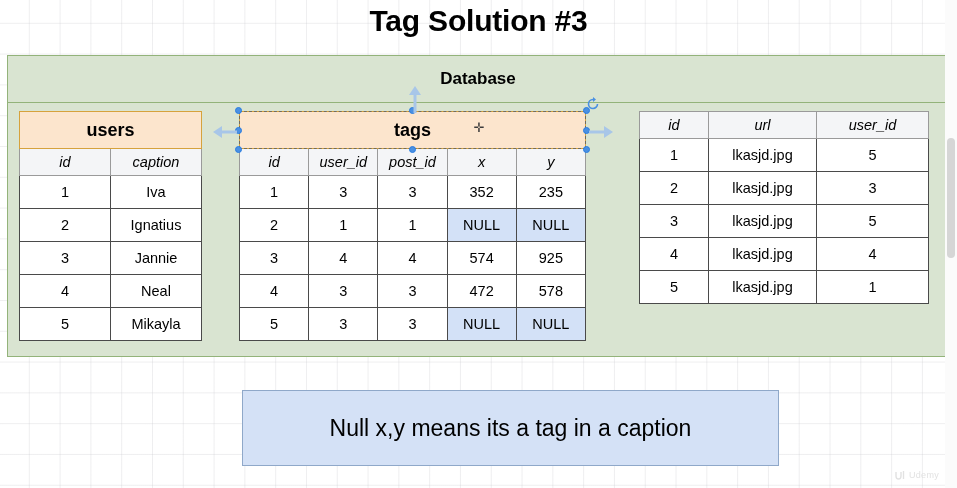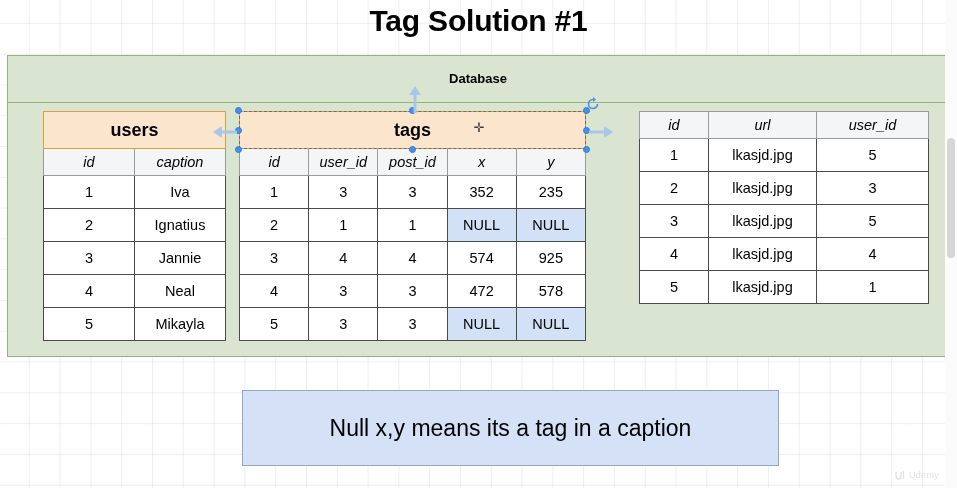--- a/index.html
+++ b/index.html
@@ -54,21 +54,21 @@
   }
 
   #database-label {
     position: absolute;
     left: 0;
     top: 0;
     width: 100%;
     height: 47px;
     line-height: 46px;
     text-align: center;
-    font-size: 13px;
+    font-size: 17px;
     font-weight: bold;
     color: #000000;
     border-bottom: 1.5px solid #93b37a;
   }
 
   
   .db-table {
     position: absolute;
     border-collapse: collapse;
     background: #ffffff;
@@ -103,21 +103,21 @@
     height: 27px !important;
     color: #1a1a1a;
   }
 
   .cell-null {
     background: #d3e1f7 !important;
     border-color: #4a4a4a !important;
   }
 
   
-  #table-users { left: 19px;  top: 111px; width: 183px; margin-left: 24px; }
+  #table-users { left: 19px;  top: 111px; width: 183px; }
   #table-tags  { left: 239px; top: 111px; width: 347px; border-radius: 26px; }
   #table-posts { left: 639px; top: 111px; width: 290px; }
 
   
   #selection {
     position: absolute;
     left: 239px;
     top: 111px;
     width: 347px;
     height: 38px;
@@ -215,21 +215,21 @@
     display: flex;
     align-items: center;
     gap: 3px;
   }
 </style>
 </head>
 <body>
 
 <div id="canvas"></div>
 
-<div id="title">Tag Solution #1</div>
+<div id="title">Tag Solution #3</div>
 
 <div id="database">
   <div id="database-label">Database</div>
 </div>
 
 <table class="db-table" id="table-users">
   <tbody>
       <tr>
     <td class="tbl-title" colspan="2">users</td>
   </tr>

